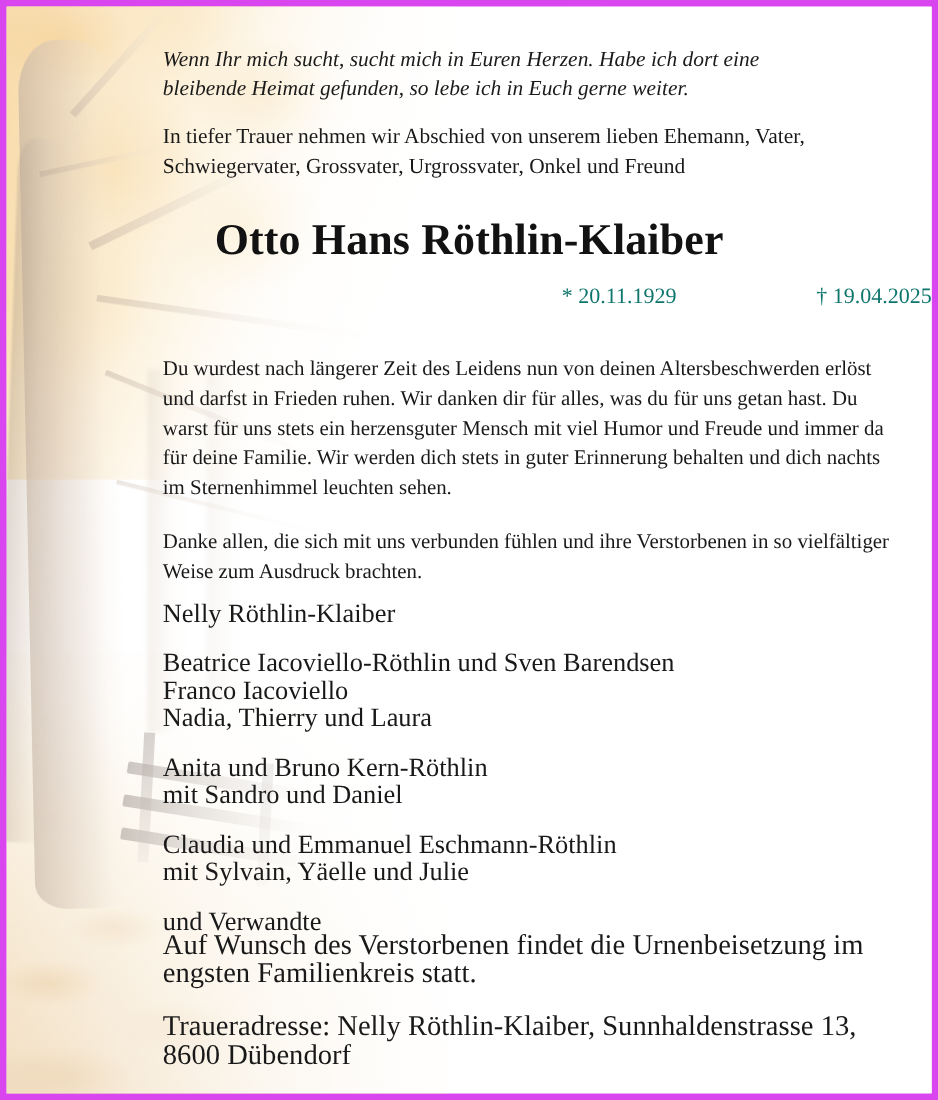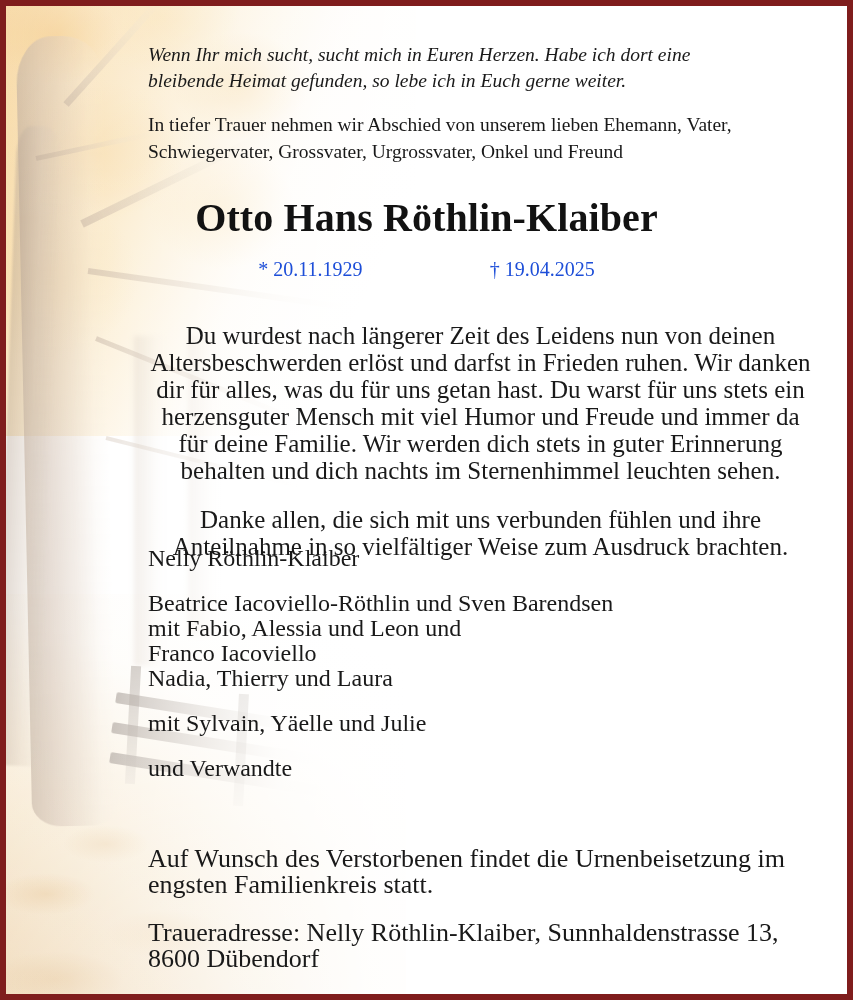--- a/index.html
+++ b/index.html
@@ -9,21 +9,21 @@
   }
   body {
     font-family: "Liberation Serif", "DejaVu Serif", serif;
   }
 
   .notice {
     position: relative;
     width: 853px;
     height: 1000px;
     box-sizing: border-box;
-    border: 6px solid #7f1d1d;
+    border: 6px solid #d946ef;
     background: #ffffff;
     overflow: hidden;
   }
 
   
   .bg {
     position: absolute;
     inset: 0;
     z-index: 0;
     pointer-events: none;
@@ -202,34 +202,33 @@
     font-weight: bold;
     letter-spacing: 0.1px;
     color: #121212;
   }
 
   .dates {
     position: absolute;
     left: 0;
     right: 0;
     top: 252px;
-    text-align: center;
+    text-align: right;
     font-size: 20px;
-    color: #1d4ed8;
+    color: #0f766e;
   }
   .dates .birth { margin-right: 122px; }
 
   .body-block {
     position: absolute;
     left: 142px;
     top: 316px;
     width: 665px;
-    font-size: 25px;
+    font-size: 19px;
     line-height: 27px;
-    text-align: center;
   }
   .body-block p { margin: 0 0 22px 0; }
   .body-block p:last-child { margin-bottom: 0; }
 
   .family {
     position: absolute;
     left: 142px;
     top: 540px;
     width: 660px;
     font-size: 24px;
@@ -287,34 +286,38 @@
 
     <div class="deceased-name">Otto Hans Röthlin-Klaiber</div>
 
     <div class="dates">
       <span class="birth">* 20.11.1929</span>
       <span class="death">† 19.04.2025</span>
     </div>
 
     <div class="body-block">
       <p>Du wurdest nach längerer Zeit des Leidens nun von deinen Altersbeschwerden erlöst und darfst in Frieden ruhen. Wir danken dir für alles, was du für uns getan hast. Du warst für uns stets ein herzensguter Mensch mit viel Humor und Freude und immer da für deine Familie. Wir werden dich stets in guter Erinnerung behalten und dich nachts im Sternenhimmel leuchten sehen.</p>
-      <p>Danke allen, die sich mit uns verbunden fühlen und ihre Anteilnahme in so vielfältiger Weise zum Ausdruck brachten.</p>
+      <p>Danke allen, die sich mit uns verbunden fühlen und ihre Verstorbenen in so vielfältiger Weise zum Ausdruck brachten.</p>
     </div>
 
     <div class="family">
       <div class="grp">
         <span class="ln">Nelly Röthlin-Klaiber</span>
       </div>
       <div class="grp">
         <span class="ln">Beatrice Iacoviello-Röthlin und Sven Barendsen</span>
-        <span class="ln">mit Fabio, Alessia und Leon und</span>
         <span class="ln">Franco Iacoviello</span>
         <span class="ln">Nadia, Thierry und Laura</span>
       </div>
       <div class="grp">
+        <span class="ln">Anita und Bruno Kern-Röthlin</span>
+        <span class="ln">mit Sandro und Daniel</span>
+      </div>
+      <div class="grp">
+        <span class="ln">Claudia und Emmanuel Eschmann-Röthlin</span>
         <span class="ln">mit Sylvain, Yäelle und Julie</span>
       </div>
       <div class="grp">
         <span class="ln">und Verwandte</span>
       </div>
     </div>
 
     <div class="closing">
       <p>Auf Wunsch des Verstorbenen findet die Urnenbeisetzung im engsten Familienkreis statt.</p>
       <p>Traueradresse: Nelly Röthlin-Klaiber, Sunnhaldenstrasse 13, 8600 Dübendorf</p>

